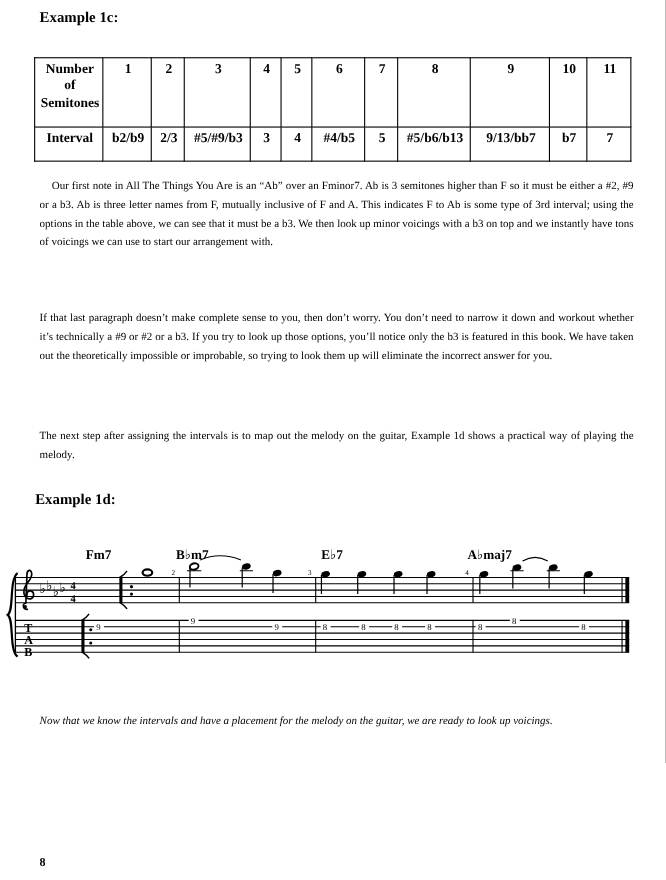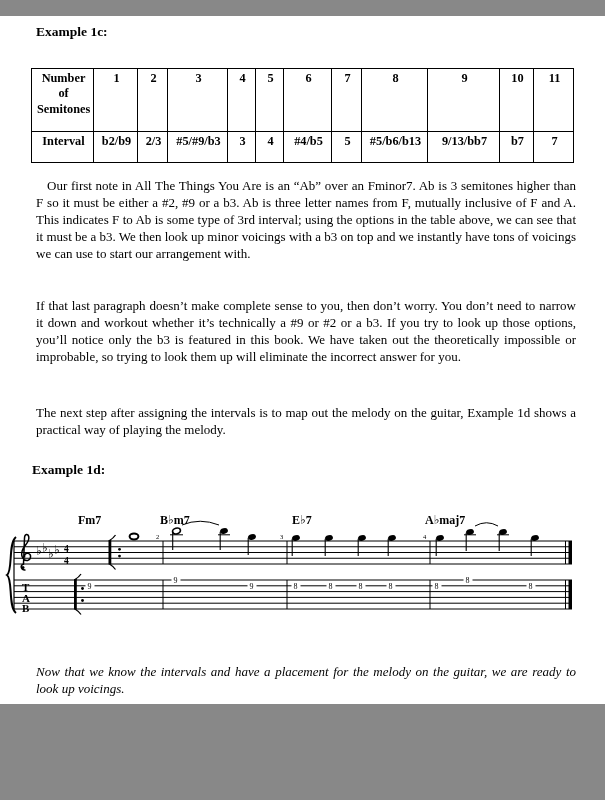--- a/index.html
+++ b/index.html
@@ -1,37 +1,37 @@
 <!DOCTYPE html>
 <html><head>
 <meta charset="utf-8">
 <style>
   html,body{margin:0;padding:0;background:#888;}
   .page{
-    position:relative;width:605px;height:688px;background:#ffffff;
+    position:relative;width:605px;height:800px;background:#ffffff;
     font-family:"Liberation Serif","DejaVu Serif",serif;color:#000;
-    margin:16px auto;overflow:hidden;
+    margin:0 auto;overflow:hidden;
   }
   .abs{position:absolute;}
   .heading{font-weight:bold;font-size:13.5px;}
   
   table.intervals{
     border-collapse:collapse;table-layout:fixed;width:542px;
     font-size:12.3px;font-weight:bold;
   }
   table.intervals td{
     border:1px solid #000;vertical-align:top;padding:2px 3px 2px 5px;
     line-height:1.25;overflow:hidden;
   }
   table.intervals{border:1.5px solid #000;}
   tr.row-sem td{height:58px;}
   tr.row-int td{height:26px;}
   
   .para{
-    font-size:13px;line-height:17px;text-align:justify;width:540px;
+    font-size:10px;line-height:17px;text-align:justify;width:540px;
   }
   .para.indent{text-indent:11px;}
   .pagenum{font-size:11px;font-weight:bold;}
   
   .chord{font:bold 12px "Liberation Serif","DejaVu Sans",serif;}
   .mnum{font:6.5px "Liberation Serif",serif;}
   .tsig{font:bold 9.5px "Liberation Serif",serif;}
   .flat{font:12px "DejaVu Sans",sans-serif;}
   .tabletter{font:bold 11px "Liberation Serif",serif;}
   .fret{font:8px "Liberation Serif","DejaVu Sans Mono",serif;}

